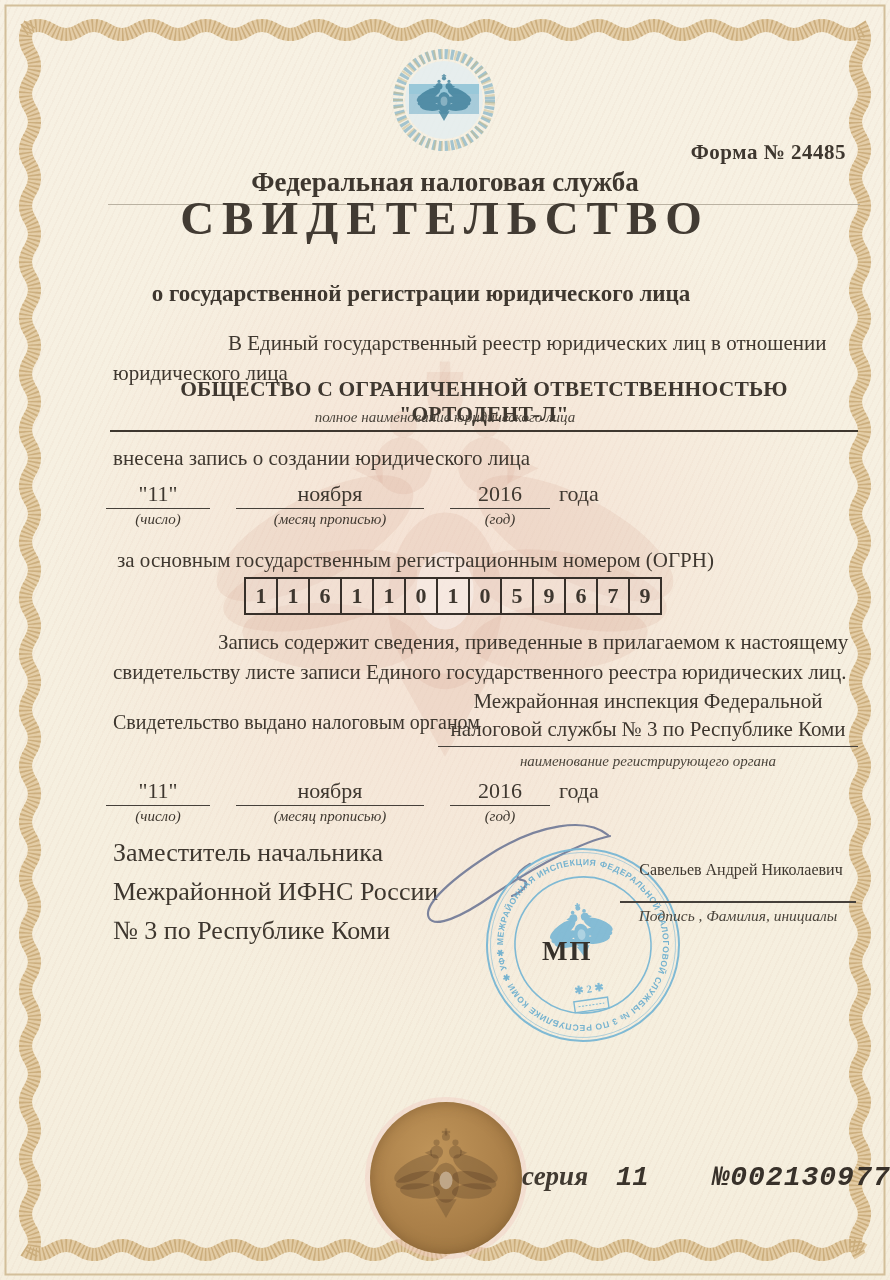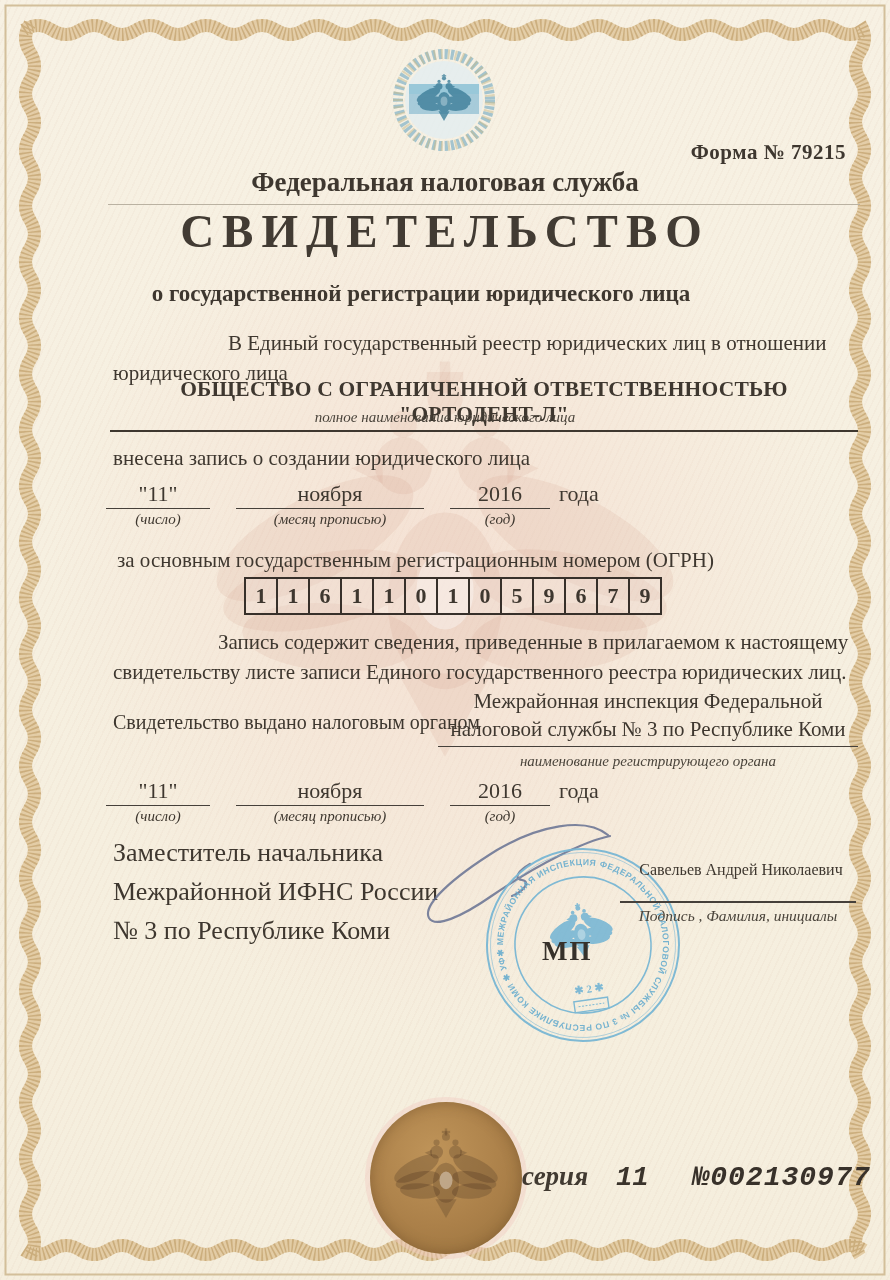--- a/index.html
+++ b/index.html
@@ -14,21 +14,21 @@
     color:#3e372f;
   }
   .abs{position:absolute;}
   svg{display:block;}
   
   #border-frame{position:absolute;left:0;top:0;}
   
   .form-no{top:140px;right:44px;font-size:21px;font-weight:bold;letter-spacing:.5px;}
   .agency{top:167px;left:0;width:890px;text-align:center;font-size:27px;font-weight:bold;}
   .rule{top:204px;left:108px;width:752px;height:1px;background:#bab2a2;}
-  .doc-title{top:204px;left:0;width:890px;text-align:center;font-size:47px;font-weight:bold;letter-spacing:8px;color:#423b33;}
+  .doc-title{top:191px;left:0;width:890px;text-align:center;font-size:47px;font-weight:bold;letter-spacing:8px;color:#423b33;}
   .subtitle{top:281px;left:0;width:842px;text-align:center;font-size:23px;font-weight:bold;}
   
   .bodytext{font-size:21px;line-height:1.45;}
   .intro{top:328px;left:113px;width:748px;}
   .indent1{margin-left:115px;}
   .indent2{margin-left:105px;}
   .company{top:377px;left:110px;width:748px;text-align:center;font-size:21.5px;font-weight:bold;
            border-bottom:2px solid #3e372f;padding-bottom:3px;letter-spacing:.2px;}
   .caption{font-style:italic;font-size:15px;color:#4a443b;}
   .company-cap{top:409px;left:0;width:890px;text-align:center;}
@@ -65,21 +65,21 @@
   .signature-svg{left:405px;top:798px;}
   
   .gold-seal{left:370px;top:1102px;width:152px;height:152px;border-radius:50%;
     background:radial-gradient(circle at 42% 34%, #bf9459 0%, #ab8049 55%, #97713d 100%);
     box-shadow:0 0 0 5px rgba(241,205,196,.45), inset 0 0 14px rgba(80,52,24,.35);
     display:flex;align-items:center;justify-content:center;}
   
   .serial{top:1161px;left:522px;display:flex;align-items:baseline;font-style:italic;}
   .serial .w1{font-size:27px;font-weight:bold;color:#413a31;}
   .serial .w2{font-family:"Liberation Mono",monospace;font-size:27px;font-weight:bold;color:#3a332b;margin-left:28px;}
-  .serial .w3{font-family:"Liberation Mono",monospace;font-size:28px;font-weight:600;letter-spacing:1px;color:#38312a;margin-left:44px;}
+  .serial .w3{font-family:"Liberation Mono",monospace;font-size:28px;font-weight:600;letter-spacing:1px;color:#38312a;margin-left:64px;}
   .watermark{left:185px;top:320px;opacity:1;}
 </style>
 </head>
 <body>
 
 <div class="page">
 
   <svg width="0" height="0" style="position:absolute">
     <defs>
       <symbol id="eagle-shape" viewBox="-50 -50 100 100">
@@ -143,21 +143,21 @@
       <circle cx="52" cy="52" r="46" fill="none" stroke="#c5b98c" stroke-width="10" stroke-dasharray="2 5" opacity=".5" transform="rotate(4 52 52)"></circle>
       <circle cx="52" cy="52" r="39" fill="#e2eef0" opacity=".8"></circle>
       <rect x="17" y="36" width="70" height="30" fill="#67a7c5" opacity=".5"></rect>
       <rect x="17" y="36" width="70" height="10" fill="#90c4d9" opacity=".6"></rect>
       <g style="color:#3d7e99" opacity=".8">
         <use href="#eagle-shape" x="21" y="21" width="62" height="62"></use>
       </g>
     </svg>
   </div>
 
-  <div class="abs form-no">Форма  № 79215</div>
+  <div class="abs form-no">Форма  № 24485</div>
   <div class="abs agency">Федеральная налоговая служба</div>
   <div class="abs rule"></div>
   <div class="abs doc-title">СВИДЕТЕЛЬСТВО</div>
   <div class="abs subtitle">о государственной регистрации юридического лица</div>
 
   <div class="abs intro bodytext">
     <div class="indent1">В Единый государственный реестр юридических лиц в отношении</div>
     <div>юридического лица</div>
   </div>
 

